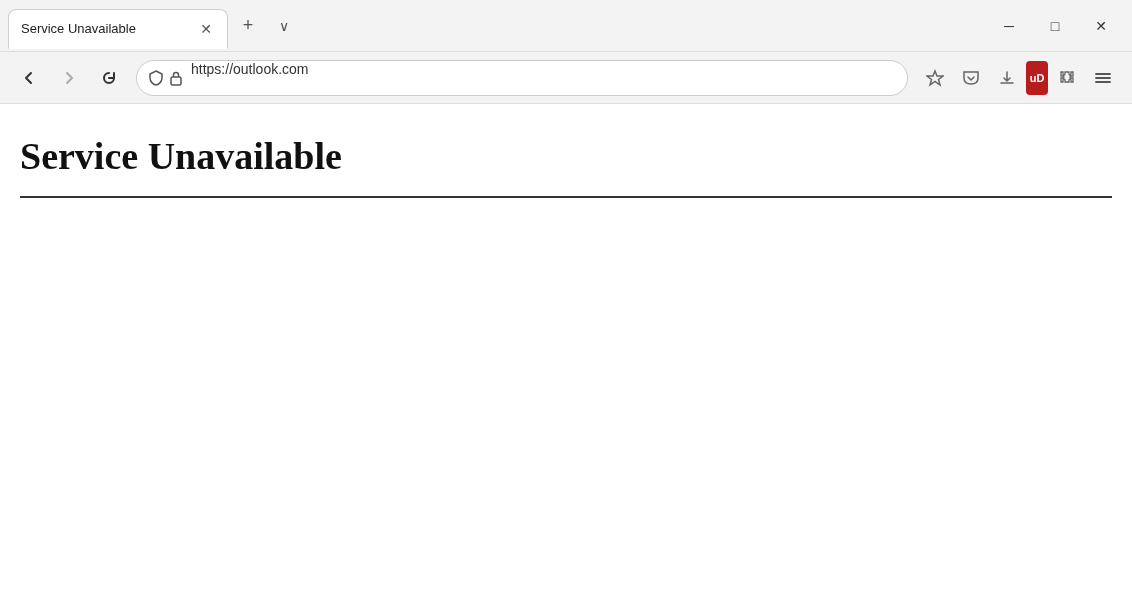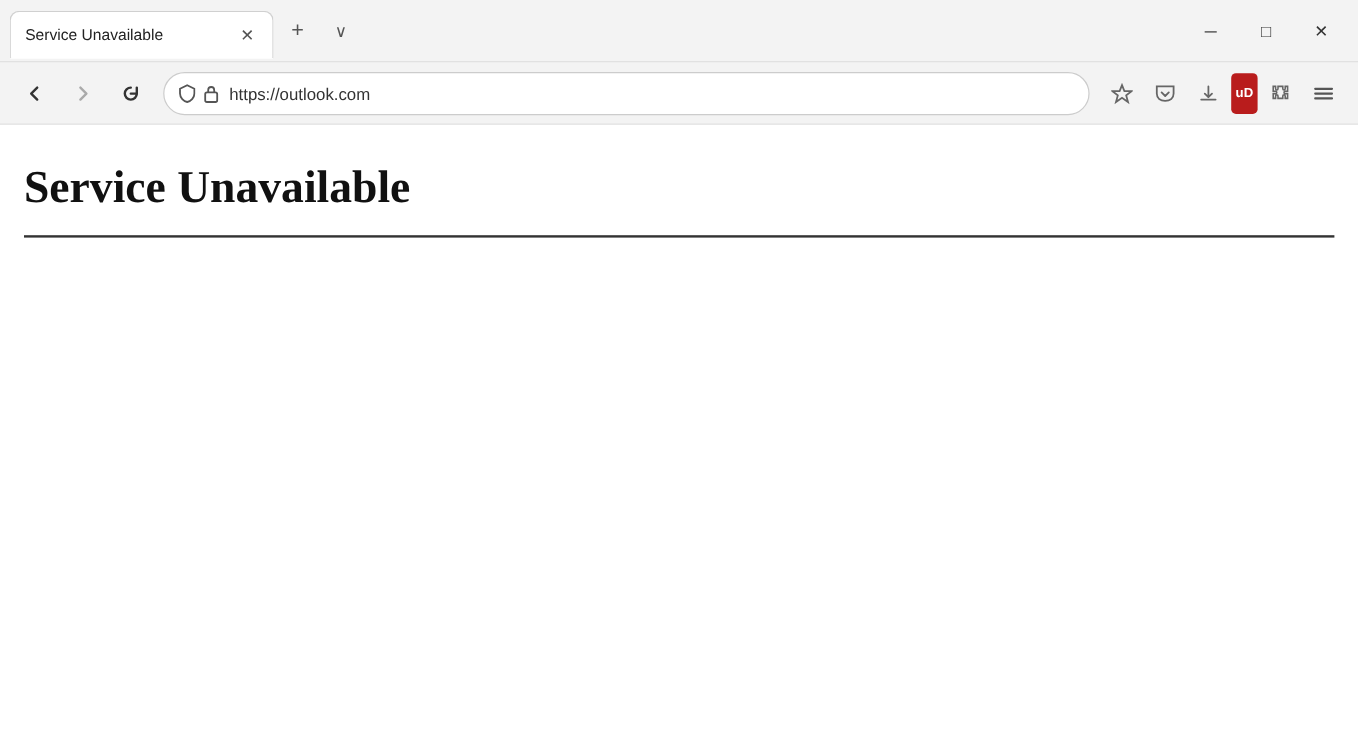--- a/index.html
+++ b/index.html
@@ -132,21 +132,20 @@
       align-items: center;
       justify-content: center;
       border-radius: 4px;
       font-size: 16px;
       color: #333;
     }
 
     .address-bar-container {
       flex: 1;
       display: flex;
-      align-items: center;
       background: white;
       border: 1px solid #ccc;
       border-radius: 20px;
       height: 36px;
       padding: 0 12px;
       gap: 8px;
       margin: 16px 4px;
     }
 
     .address-bar-icons {

